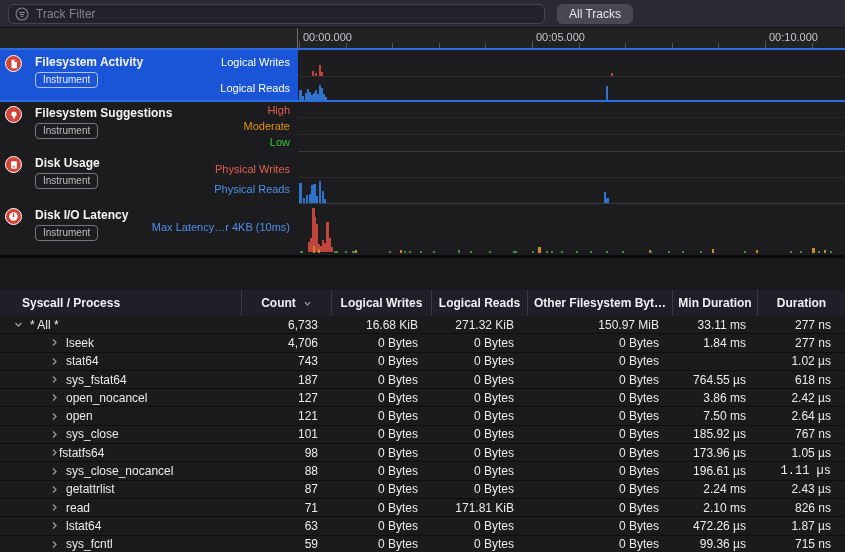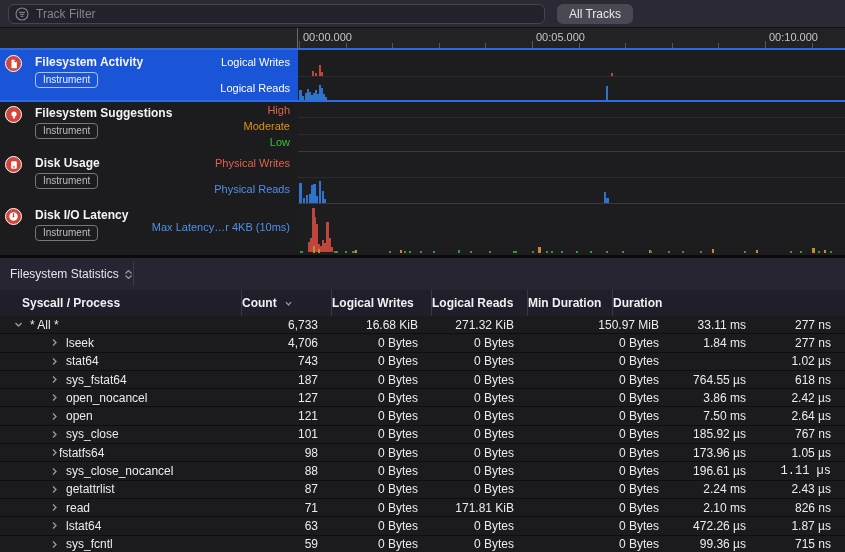--- a/index.html
+++ b/index.html
@@ -50,21 +50,21 @@
   .detail { position:absolute; left:0; top:255px; width:845px; height:297px;
     background:#19191b; border-top:3px solid #0a0a0c; }
   .stats-bar { position:absolute; left:0; top:0; width:845px; height:32px; background:#272531; }
   .stats-select { position:absolute; left:10px; top:7px; height:18px; display:flex; align-items:center; gap:6px; }
   .stats-label { font-size:12px; color:#e4e4e8; white-space:nowrap; }
   .stats-chevrons { display:flex; flex-direction:column; gap:1px; }
   .stats-sep { position:absolute; left:133px; top:4px; width:1px; height:24px; background:#3b3945; }
 
   .tbl-header { position:absolute; left:0; top:32px; width:845px; height:26px;
     background:#201e28; display:flex; }
-  .tbl-hcell { height:26px; display:flex; align-items:center; 
+  .tbl-hcell { height:26px; display:flex; align-items:center; justify-content:center;
     font-size:12px; font-weight:bold; color:#f0f0f4; border-right:1px solid #393743;
     white-space:nowrap; overflow:hidden; }
   .tbl-hcell:last-child { border-right:none; }
   .tbl-hcell.left { justify-content:flex-start; padding-left:22px; }
   .sort-chevron { margin-left:7px; display:inline-flex; }
 
   .tbl-body { position:absolute; left:0; top:58px; width:845px; height:239px; overflow:hidden; }
   .tbl-row { display:flex; width:845px; height:18.3px; background:#1b1b1d;
     border-bottom:1px solid #0e0e10; font-size:12px; color:#ececef; }
   .tbl-cell { display:flex; align-items:center; justify-content:flex-end;
@@ -140,21 +140,21 @@
       </div>
       <div class="track-header" style="top: 151px; height: 52px;">
         <div class="th-icon">
           <svg width="10" height="10" viewBox="0 0 12 12">
             <rect x="2.6" y="1.4" width="6.8" height="9.2" rx="1.2" fill="#fff"></rect>
             <circle cx="6" cy="8.2" r="1.1" fill="#d2453a"></circle>
           </svg>
         </div>
         <div class="th-title">Disk Usage</div>
         <div class="badge">Instrument</div>
-        <div class="th-label" style="top: 6px; color: rgb(224, 96, 78);">Physical Writes</div>
+        <div class="th-label" style="top: 12px; color: rgb(224, 96, 78);">Physical Writes</div>
         <div class="th-label" style="top: 32px; color: rgb(79, 143, 234);">Physical Reads</div>
       </div>
       <div class="track-header" style="top: 203px; height: 52px;">
         <div class="th-icon">
           <svg width="11" height="11" viewBox="0 0 12 12">
             <circle cx="6" cy="6" r="4.6" fill="#fff"></circle>
             <path d="M6 6 L6 2.2" stroke="#d2453a" stroke-width="1.3"></path>
             <circle cx="6" cy="6" r="1" fill="#d2453a"></circle>
           </svg>
         </div>
@@ -257,53 +257,42 @@
       <div class="spike" style="left: 818px; top: 251px; width: 2px; height: 2px; background: rgb(63, 145, 66);"></div>
       <div class="spike" style="left: 830px; top: 251px; width: 2px; height: 2px; background: rgb(63, 145, 66);"></div>
     </div>
 
   <div id="selection-borders">
       <div class="blue-line" style="top: 48px;"></div>
       <div class="blue-line" style="top: 100px;"></div>
     </div>
 
   <div class="detail">
-    <div class="stats-bar">
-      <div class="stats-select">
-        <span class="stats-label">Filesystem Statistics</span>
-        <span class="stats-chevrons">
-          <svg width="7" height="4" viewBox="0 0 7 4">
-              <polyline points="0.5,3.5 3.5,0.5 6.5,3.5" fill="none" stroke="#9a98a2" stroke-width="1.2"></polyline>
-            </svg>
-          <svg width="7" height="4" viewBox="0 0 7 4">
-              <polyline points="0.5,0.5 3.5,3.5 6.5,0.5" fill="none" stroke="#9a98a2" stroke-width="1.2"></polyline>
-            </svg>
-        </span>
-      </div>
-      <div class="stats-sep"></div>
-    </div>
 
     <div class="tbl-header" id="tbl-header">
         <div class="tbl-hcell left" style="width: 242px;">
           <span>Syscall / Process</span>
         </div>
         <div class="tbl-hcell" style="width: 90px;">
           <span>Count</span>
           <span class="sort-chevron">
             <svg width="9" height="9" viewBox="0 0 9 9">
               <polyline points="2,3.2 4.5,6 7,3.2" fill="none" stroke="#9a98a2" stroke-width="1.2"></polyline>
             </svg>
           </span>
         </div>
         <div class="tbl-hcell" style="width: 100px;">
           <span>Logical Writes</span>
         </div>
         <div class="tbl-hcell" style="width: 96px;">
           <span>Logical Reads</span>
         </div>
+        <div class="tbl-hcell" style="width: 145px;">
+          <span>Other Filesystem Byt…</span>
+        </div>
         <div class="tbl-hcell" style="width: 85px;">
           <span>Min Duration</span>
         </div>
         <div class="tbl-hcell" style="width: 87px;">
           <span>Duration</span>
         </div>
       </div>
     <div class="tbl-body" id="tbl-body">
         <div class="tbl-row">
           <div class="tbl-cell name" style="width: 242px;">

